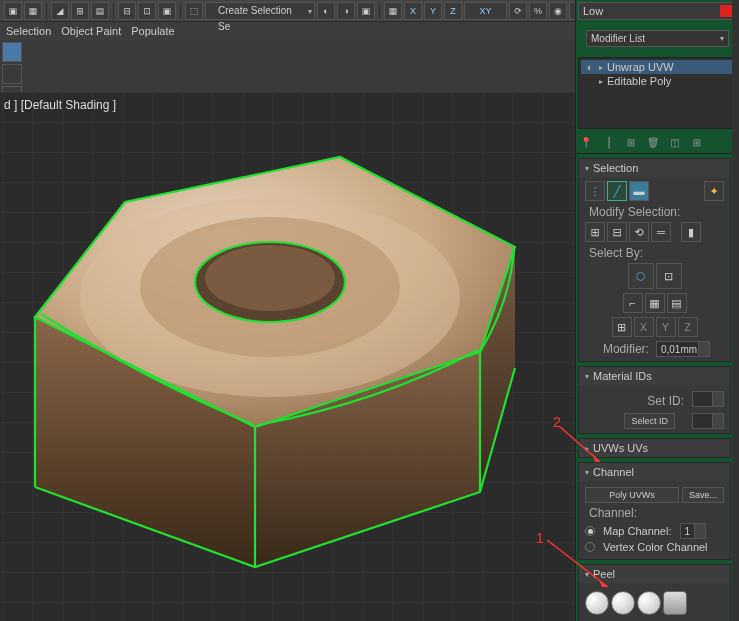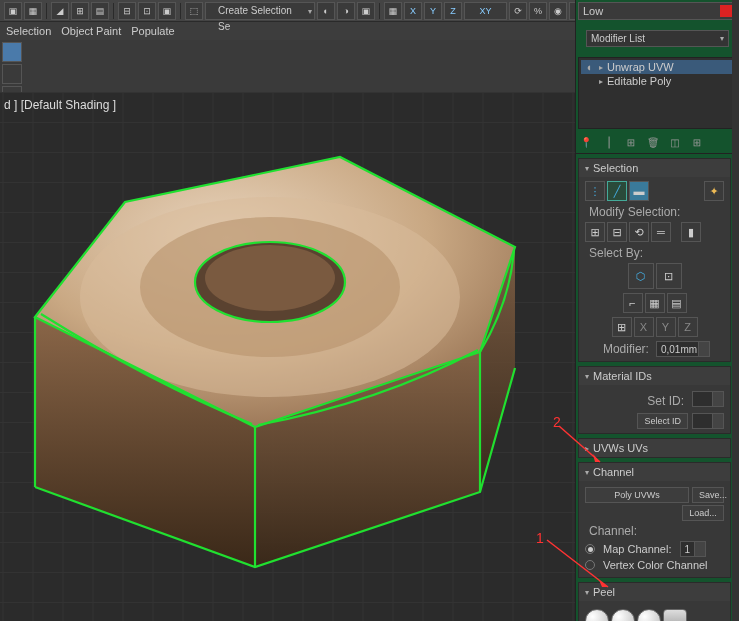--- a/index.html
+++ b/index.html
@@ -214,21 +214,21 @@
  <div class="rollout">
   <div class="rollout-h">
         <span class="tri">▾</span>
         <span>Material IDs</span>
       </div>
   <div class="rollout-b">
    <div style="display:flex;justify-content:flex-end;gap:4px;margin:2px 0">
     <span class="small-label">Set ID:</span>
     <span class="spinner" style="width:32px"></span>
    </div>
-   <div style="display:flex;justify-content:flex-end;align-items:center;gap:4px">
+   <div style="display:flex;justify-content:flex-end;align-items:center;gap:17px">
     <span class="btn">Select ID</span>
     <span class="spinner" style="width:32px"></span>
    </div>
   </div>
  </div>
 
  <div class="rollout">
   <div class="rollout-h">
         <span class="tri">▸</span>
         <span>UVWs UVs</span>
@@ -236,24 +236,21 @@
  </div>
 
  <div class="rollout">
   <div class="rollout-h">
         <span class="tri">▾</span>
         <span>Channel</span>
       </div>
   <div class="rollout-b">
    <div class="btn-row">
     <span class="btn" style="flex:1">Poly UVWs</span>
-    <span class="btn" style="width:32px">Save...</span>
-   </div>
-   <div class="btn-row" style="justify-content:flex-end">
-    <span class="btn" style="width:42px">Load...</span>
+    <span class="btn" style="width:42px">Save...</span>
    </div>
    <div class="small-label">Channel:</div>
    <div class="radio">
     <span class="r on"></span>
           <span>Map Channel:</span>
     <span class="spinner" style="width:26px">1</span>
    </div>
    <div class="radio">
     <span class="r"></span>
           <span>Vertex Color Channel</span>

